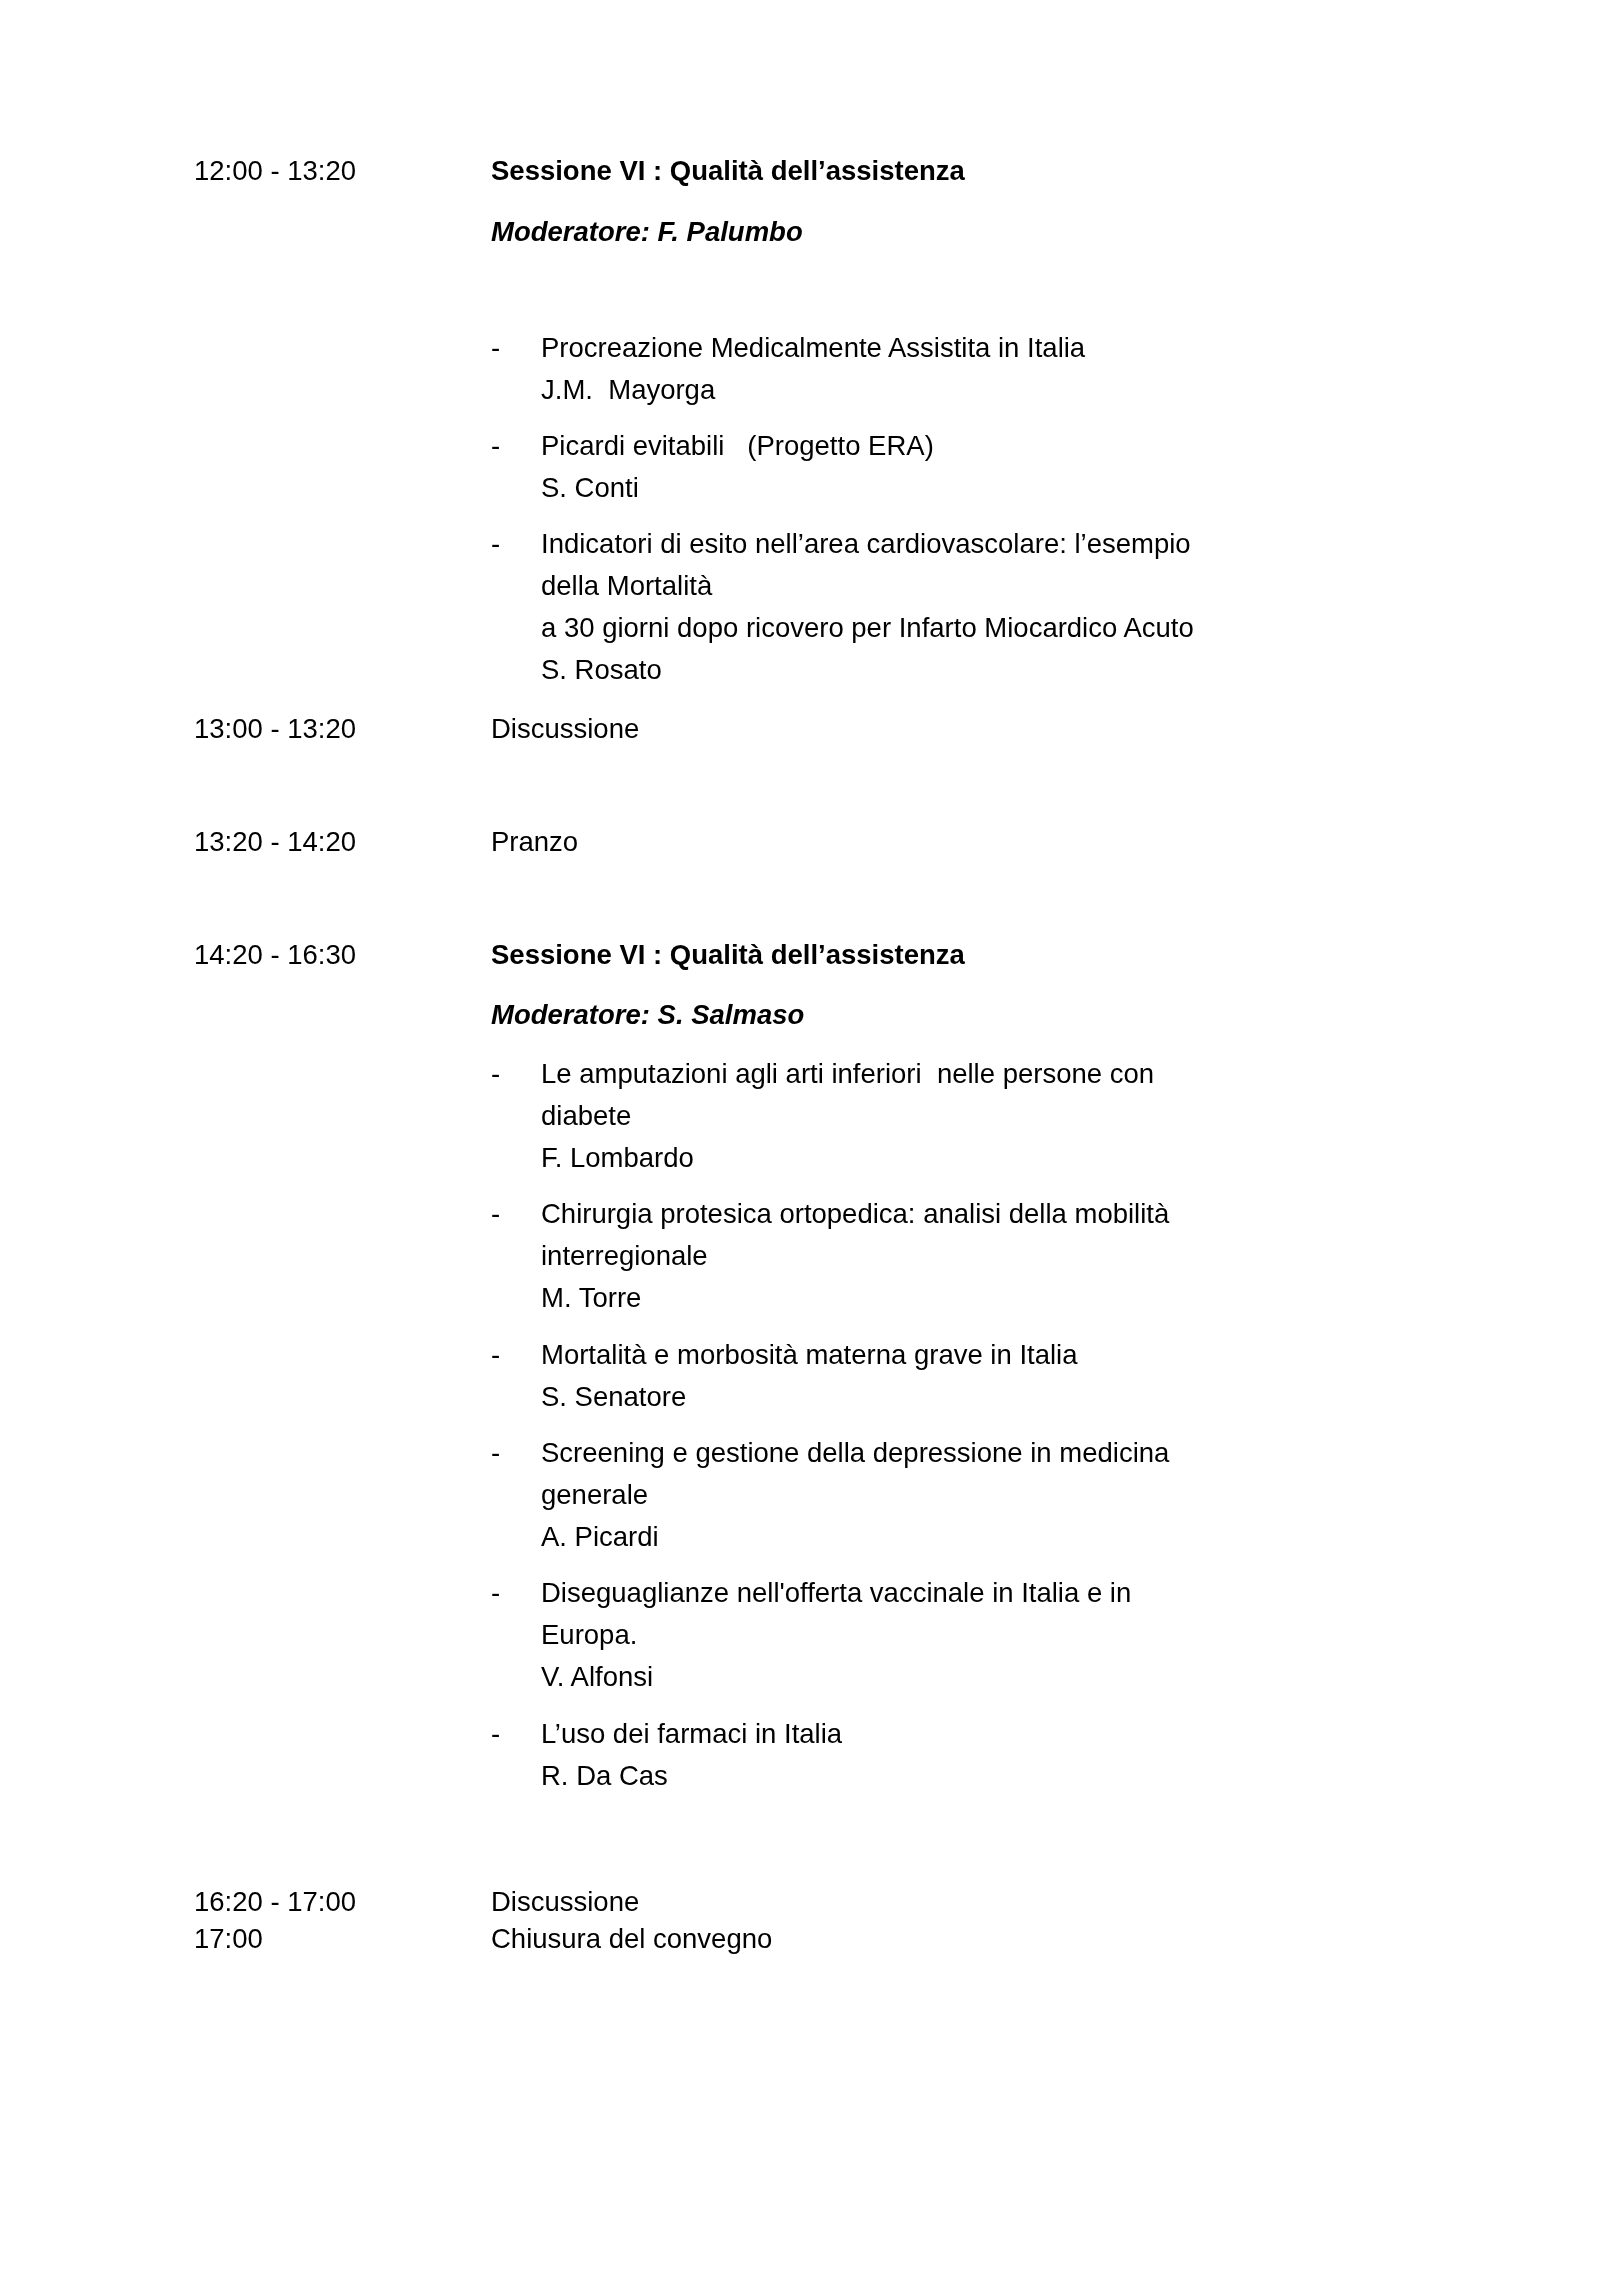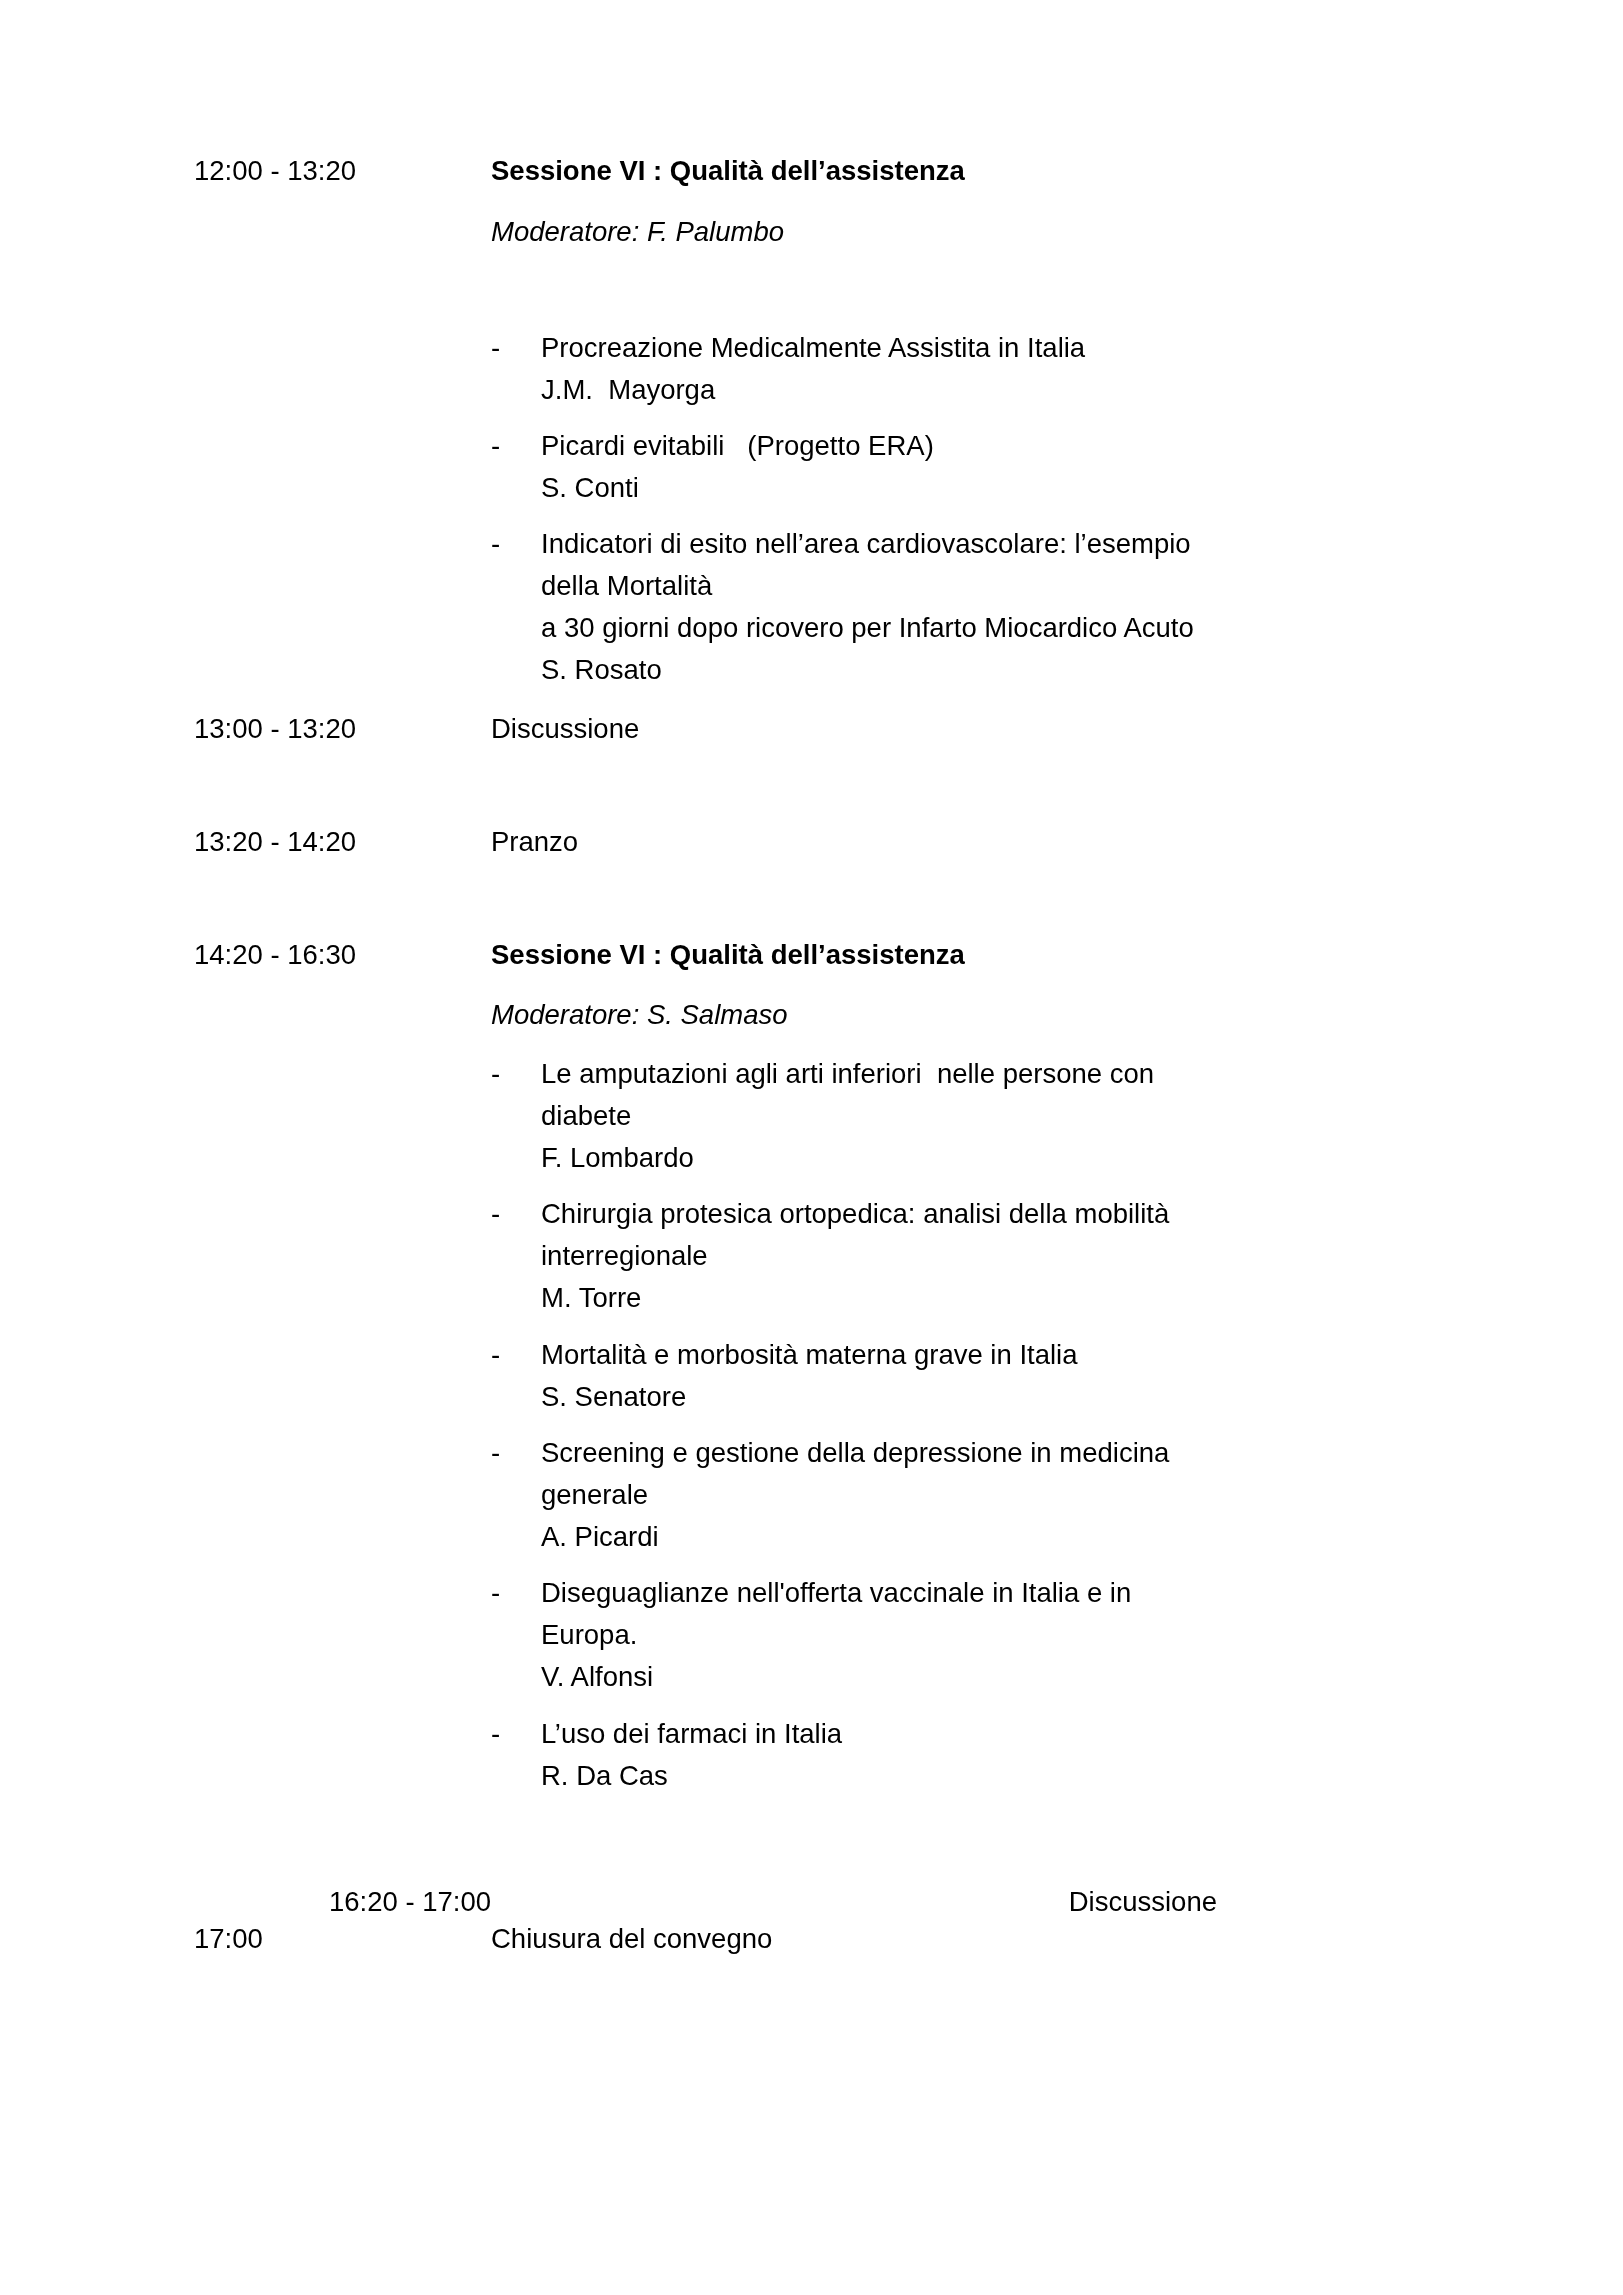--- a/index.html
+++ b/index.html
@@ -20,35 +20,35 @@
   .row { display: flex; align-items: flex-start; }
   .time {
     width: 297px;
     flex-shrink: 0;
     line-height: 37px;
     white-space: pre-wrap;
   }
   .content { width: 981px; line-height: 37px; white-space: pre-wrap; }
   .bold { font-weight: bold; }
   .italic { }
-  .bold-italic { font-weight: normal; font-style: italic; }
+  .bold-italic { font-weight: bold; font-style: italic; }
   .moderator-row { margin-top: 23.6px; }
   .moderator { margin-left: 297px; line-height: 37px; }
   .talks { margin-left: 297px; }
   .talks-first { margin-top: 77px; }
   .talks-second { margin-top: 19.6px; }
   .talk { display: flex; margin-bottom: 14.4px; }
   .talk-dash { width: 50px; flex-shrink: 0; line-height: 42px; }
   .talk-body { width: 932px; }
   .talk-line { line-height: 42px; white-space: pre-wrap; }
   .talk-speaker { line-height: 42px; white-space: pre-wrap; }
   .mt-discussione-1 { margin-top: 18.3px; }
   .mt-pranzo { margin-top: 76px; }
   .mt-session-2 { margin-top: 76px; }
-  .mt-discussione-2 { margin-top: 86px; text-align: right; }
+  .mt-discussione-2 { margin-top: 86px; }
   .mt-chiusura { }
 </style>
 </head>
 <body>
 
 <div class="page">
 
   <div class="row">
     <div class="time">12:00 - 13:20</div>
     <div class="content bold">Sessione VI : Qualità dell’assistenza</div>

